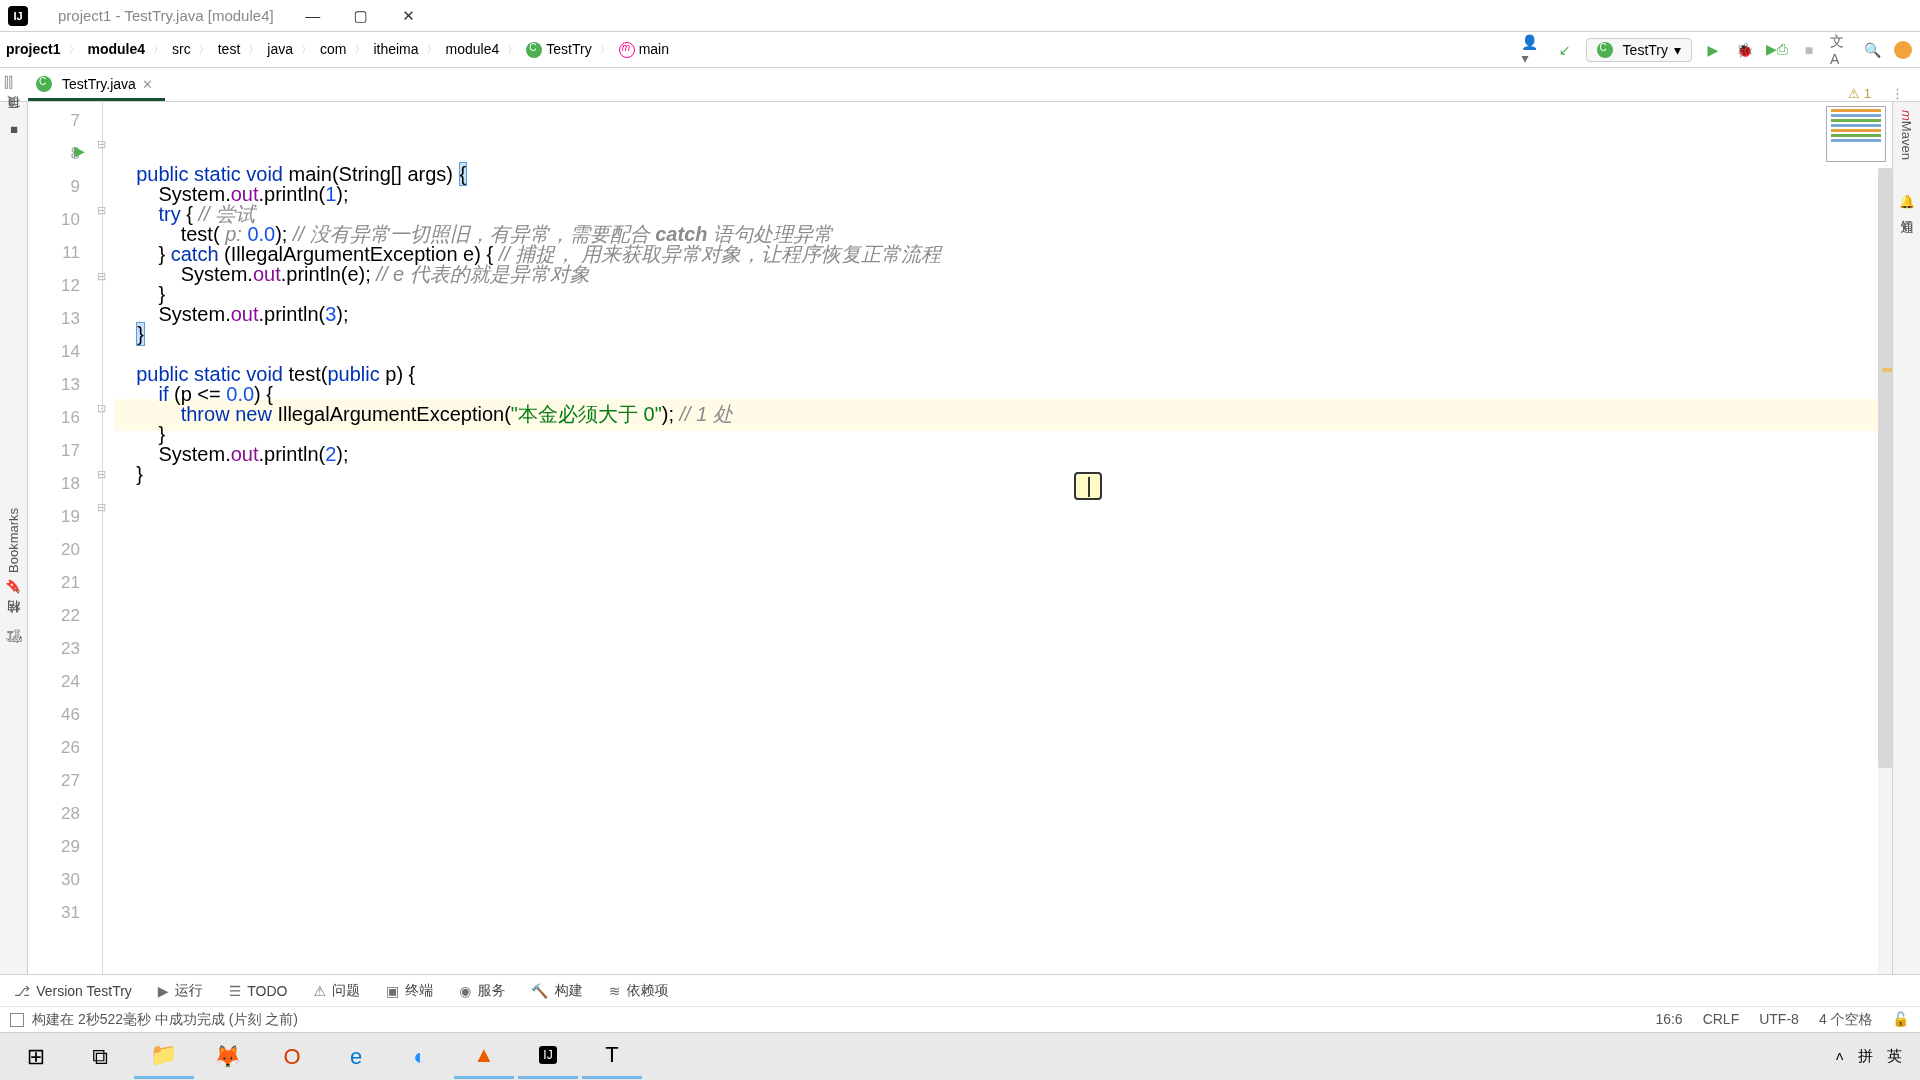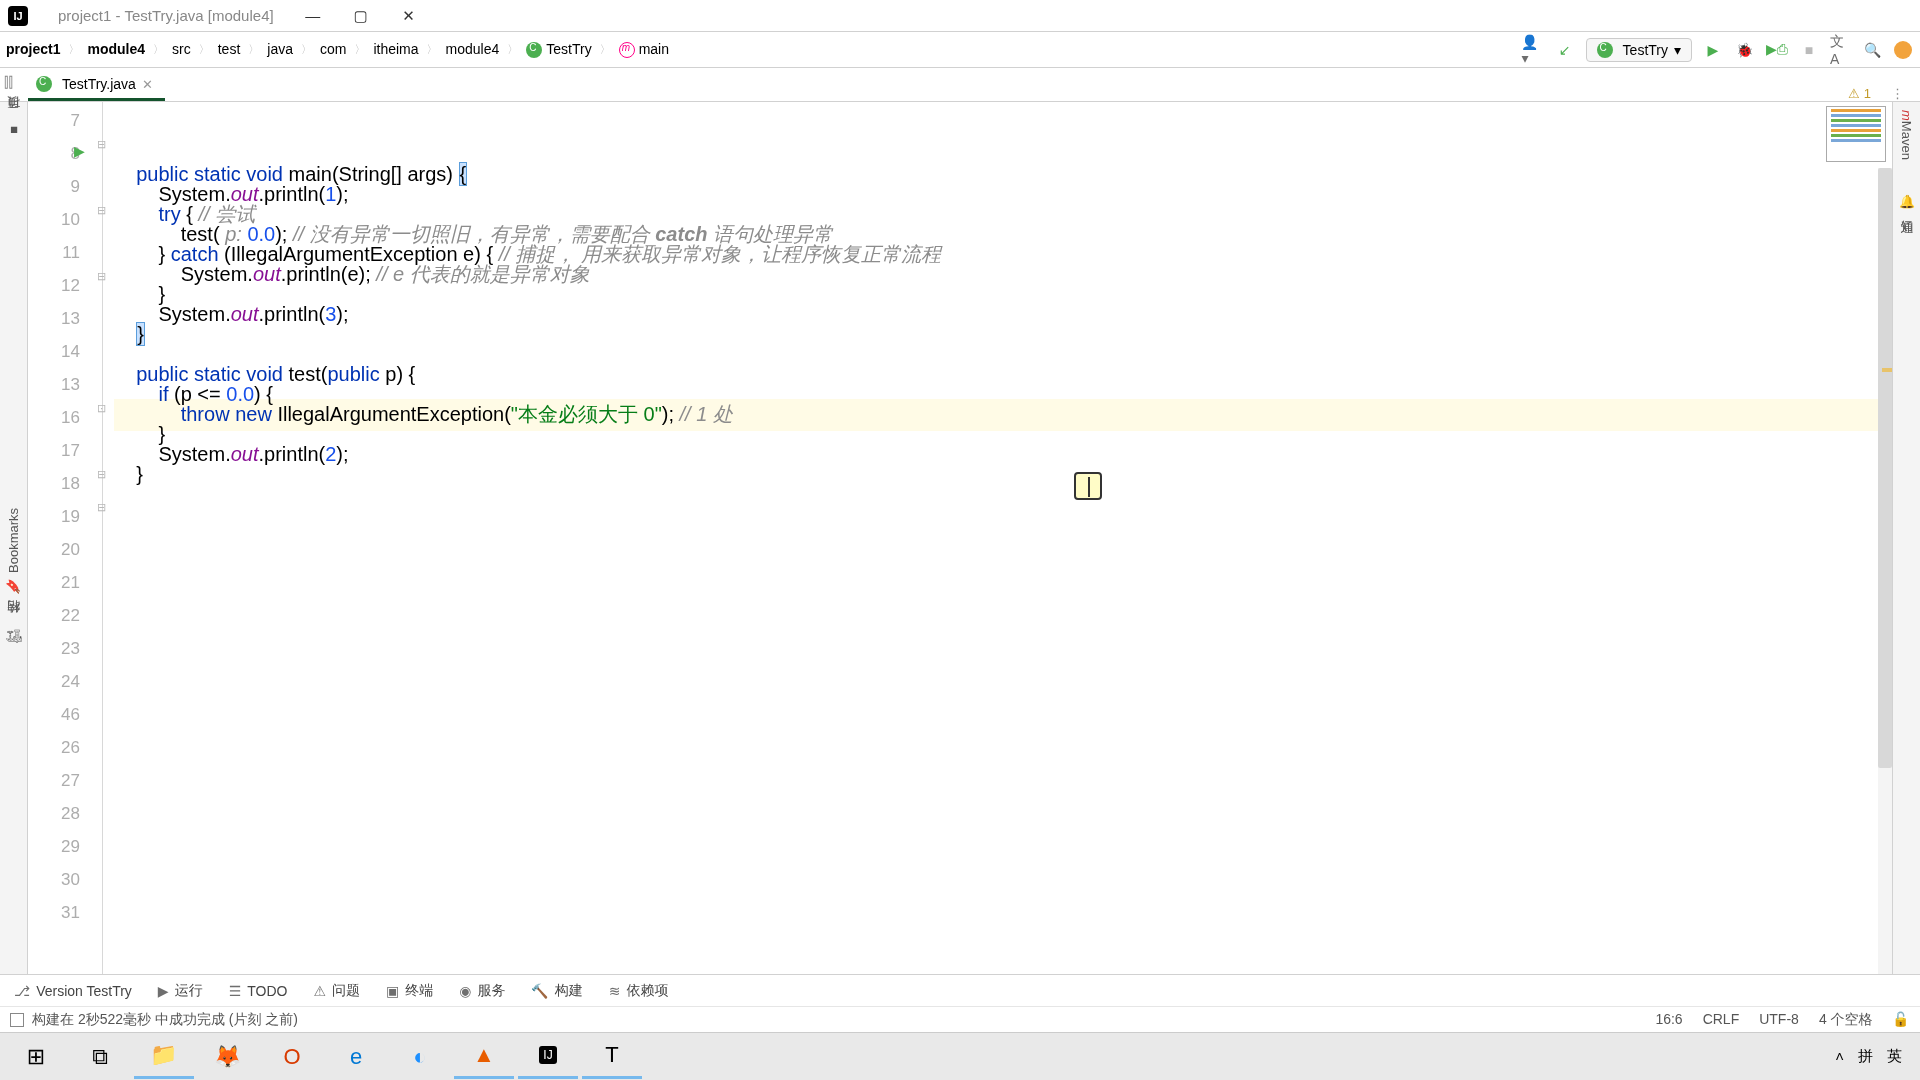--- a/index.html
+++ b/index.html
@@ -43,21 +43,21 @@
 .left-rail { width:28px; background:#f4f4f4; border-right:1px solid #d1d1d1; display:flex; flex-direction:column; align-items:center; padding-top:16px; gap:30px; }
 .left-rail .rail-txt { writing-mode:vertical-rl; transform:rotate(180deg); font-size:13px; color:#555; cursor:pointer; display:flex; align-items:center; gap:5px;}
 .gutter { width:66px; background:#fff; text-align:right; padding-right:10px; color:#adadad; font-family:Consolas,monospace; font-size:17px; line-height:33px; padding-top:2px; border-right:4px solid #fff; position:relative;}
 .gutter .run-tri { position:absolute; left:46px; color:#4caf50; font-size:14px; }
 .fold-col { width:20px; position:relative; }
 .fold-col .bar { position:absolute; left:8px; top:0; bottom:0; width:1px; background:#d8d8d8;}
 .fold-mark{position:absolute;left:3px;color:#b8b8b8;font-size:11px;}
 .code { flex:1; font-family:Consolas,"Courier New",monospace; font-size:20px; line-height:20px; padding-top:2px; white-space:pre; position:relative; }
 .code .hl-line { position:absolute; left:0; right:0; height:32px; background:#fffbe6; z-index:0; }
 .code pre { position:relative; z-index:1; }
-.kw{color:#0033b3;} .fld{color:#871094;font-style:italic;} .num{color:#1750eb;} .str{color:#067d17;} .cmt{color:#8c8c8c;font-style:italic;} .brace-m{background:#c8e1ff;border:1px solid #5a9ddb;}
+.kw{color:#0033b3;} .fld{color:#871094;} .num{color:#1750eb;} .str{color:#067d17;} .cmt{color:#8c8c8c;font-style:italic;} .brace-m{background:#c8e1ff;border:1px solid #5a9ddb;}
 .text-caret{position:absolute;width:28px;height:28px;border:2px solid #333;border-radius:4px;background:#fffcc7;z-index:5;}
 .text-caret:before{content:"";position:absolute;left:12px;top:3px;width:2px;height:20px;background:#333;}
 .right-rail { width:28px; background:#f4f4f4; border-left:1px solid #d1d1d1; display:flex; flex-direction:column; align-items:center; padding-top:8px; gap:24px;}
 .right-rail .rail-txt { writing-mode:vertical-rl; font-size:13px; color:#555; cursor:pointer;}
 .minimap { position:absolute; right:34px; top:4px; width:60px; height:56px; border:1px solid #aaa; background:#fff; }
 .minimap .mm-r{height:3px;margin:2px 4px;background:#7aa7d8;} .minimap .mm-g{background:#6ab04c;} .minimap .mm-o{background:#e8a13a;}
 .scroll-track{position:absolute;right:28px;top:66px;width:14px;bottom:0;background:#f4f4f4;}
 .scroll-thumb{position:absolute;left:0;top:0;width:14px;height:600px;background:#d8d8d8;border-radius:2px;}
 .sc-w{position:absolute;right:0;width:10px;height:4px;background:#e8c36a;}
 

